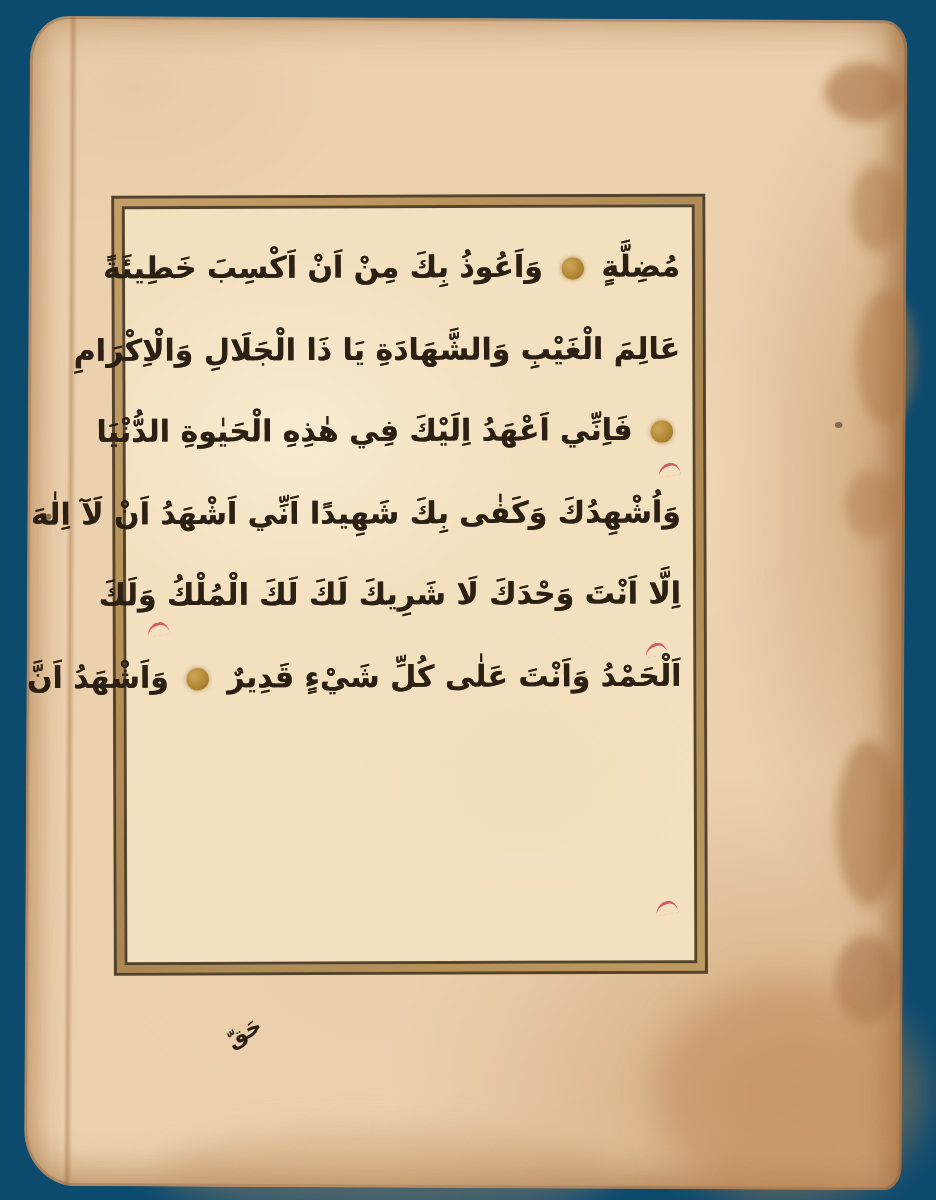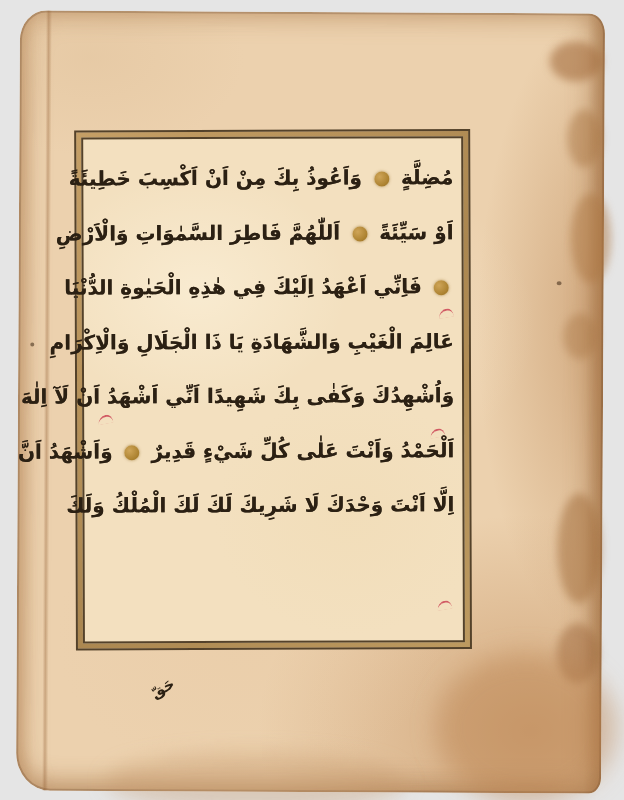--- a/index.html
+++ b/index.html
@@ -1,18 +1,18 @@
 <!DOCTYPE html>
 <html lang="ar"><head>
 <meta charset="utf-8">
 <style>
   html,body{margin:0;padding:0;}
   .scene{
     position:relative; width:624px; height:800px;
-    background:#e5e5e5; overflow:hidden;
+    background:#0c4a6e; overflow:hidden;
     font-family:"DejaVu Sans", sans-serif;
   }
   
   .leaf{
     position:absolute; left:18px; top:12px; width:585px; height:780px;
     transform:rotate(0.3deg);
     border-radius:26px 16px 12px 34px / 30px 20px 16px 38px;
     background:
       radial-gradient(220px 140px at 12% 6%, rgba(226,196,158,.55), transparent 70%),
       radial-gradient(300px 220px at 50% 40%, rgba(250,236,210,.5), transparent 75%),
@@ -108,26 +108,25 @@
     <span class="stain s6"></span>
     <span class="stain s7"></span>
     <span class="stain s8"></span>
     <span class="speck p1"></span>
     <span class="speck p2"></span>
     <span class="speck p3"></span>
 
     <div class="text-frame">
       <div class="text-panel">
         <div class="calligraphy-line">مُضِلَّةٍ <span class="verse-dot"></span> وَاَعُوذُ بِكَ مِنْ اَنْ اَكْسِبَ خَطِيئَةً</div>
-        <div class="calligraphy-line">اَوْ سَيِّئَةً <span class="verse-dot"></span> اَللّٰهُمَّ فَاطِرَ السَّمٰوَاتِ وَالْاَرْضِ</div>
+        <div class="calligraphy-line">عَالِمَ الْغَيْبِ وَالشَّهَادَةِ يَا ذَا الْجَلَالِ وَالْاِكْرَامِ</div>
         <div class="calligraphy-line"><span class="verse-dot"></span> فَاِنِّي اَعْهَدُ اِلَيْكَ فِي هٰذِهِ الْحَيٰوةِ الدُّنْيَا</div>
-        <div class="calligraphy-line">عَالِمَ الْغَيْبِ وَالشَّهَادَةِ يَا ذَا الْجَلَالِ وَالْاِكْرَامِ</div>
         <div class="calligraphy-line">وَاُشْهِدُكَ وَكَفٰى بِكَ شَهِيدًا اَنِّي اَشْهَدُ اَنْ لَآ اِلٰهَ</div>
+        <div class="calligraphy-line">اِلَّا اَنْتَ وَحْدَكَ لَا شَرِيكَ لَكَ لَكَ الْمُلْكُ وَلَكَ</div>
         <div class="calligraphy-line">اَلْحَمْدُ وَاَنْتَ عَلٰى كُلِّ شَيْءٍ قَدِيرٌ <span class="verse-dot"></span> وَاَشْهَدُ اَنَّ</div>
-        <div class="calligraphy-line">اِلَّا اَنْتَ وَحْدَكَ لَا شَرِيكَ لَكَ لَكَ الْمُلْكُ وَلَكَ</div>
       </div>
     </div>
 
     <span class="red-mark m1"></span>
     <span class="red-mark m2"></span>
     <span class="red-mark m3"></span>
     <span class="red-mark m4"></span>
 
     <div class="catchword">حَقّ</div>
   </div>

